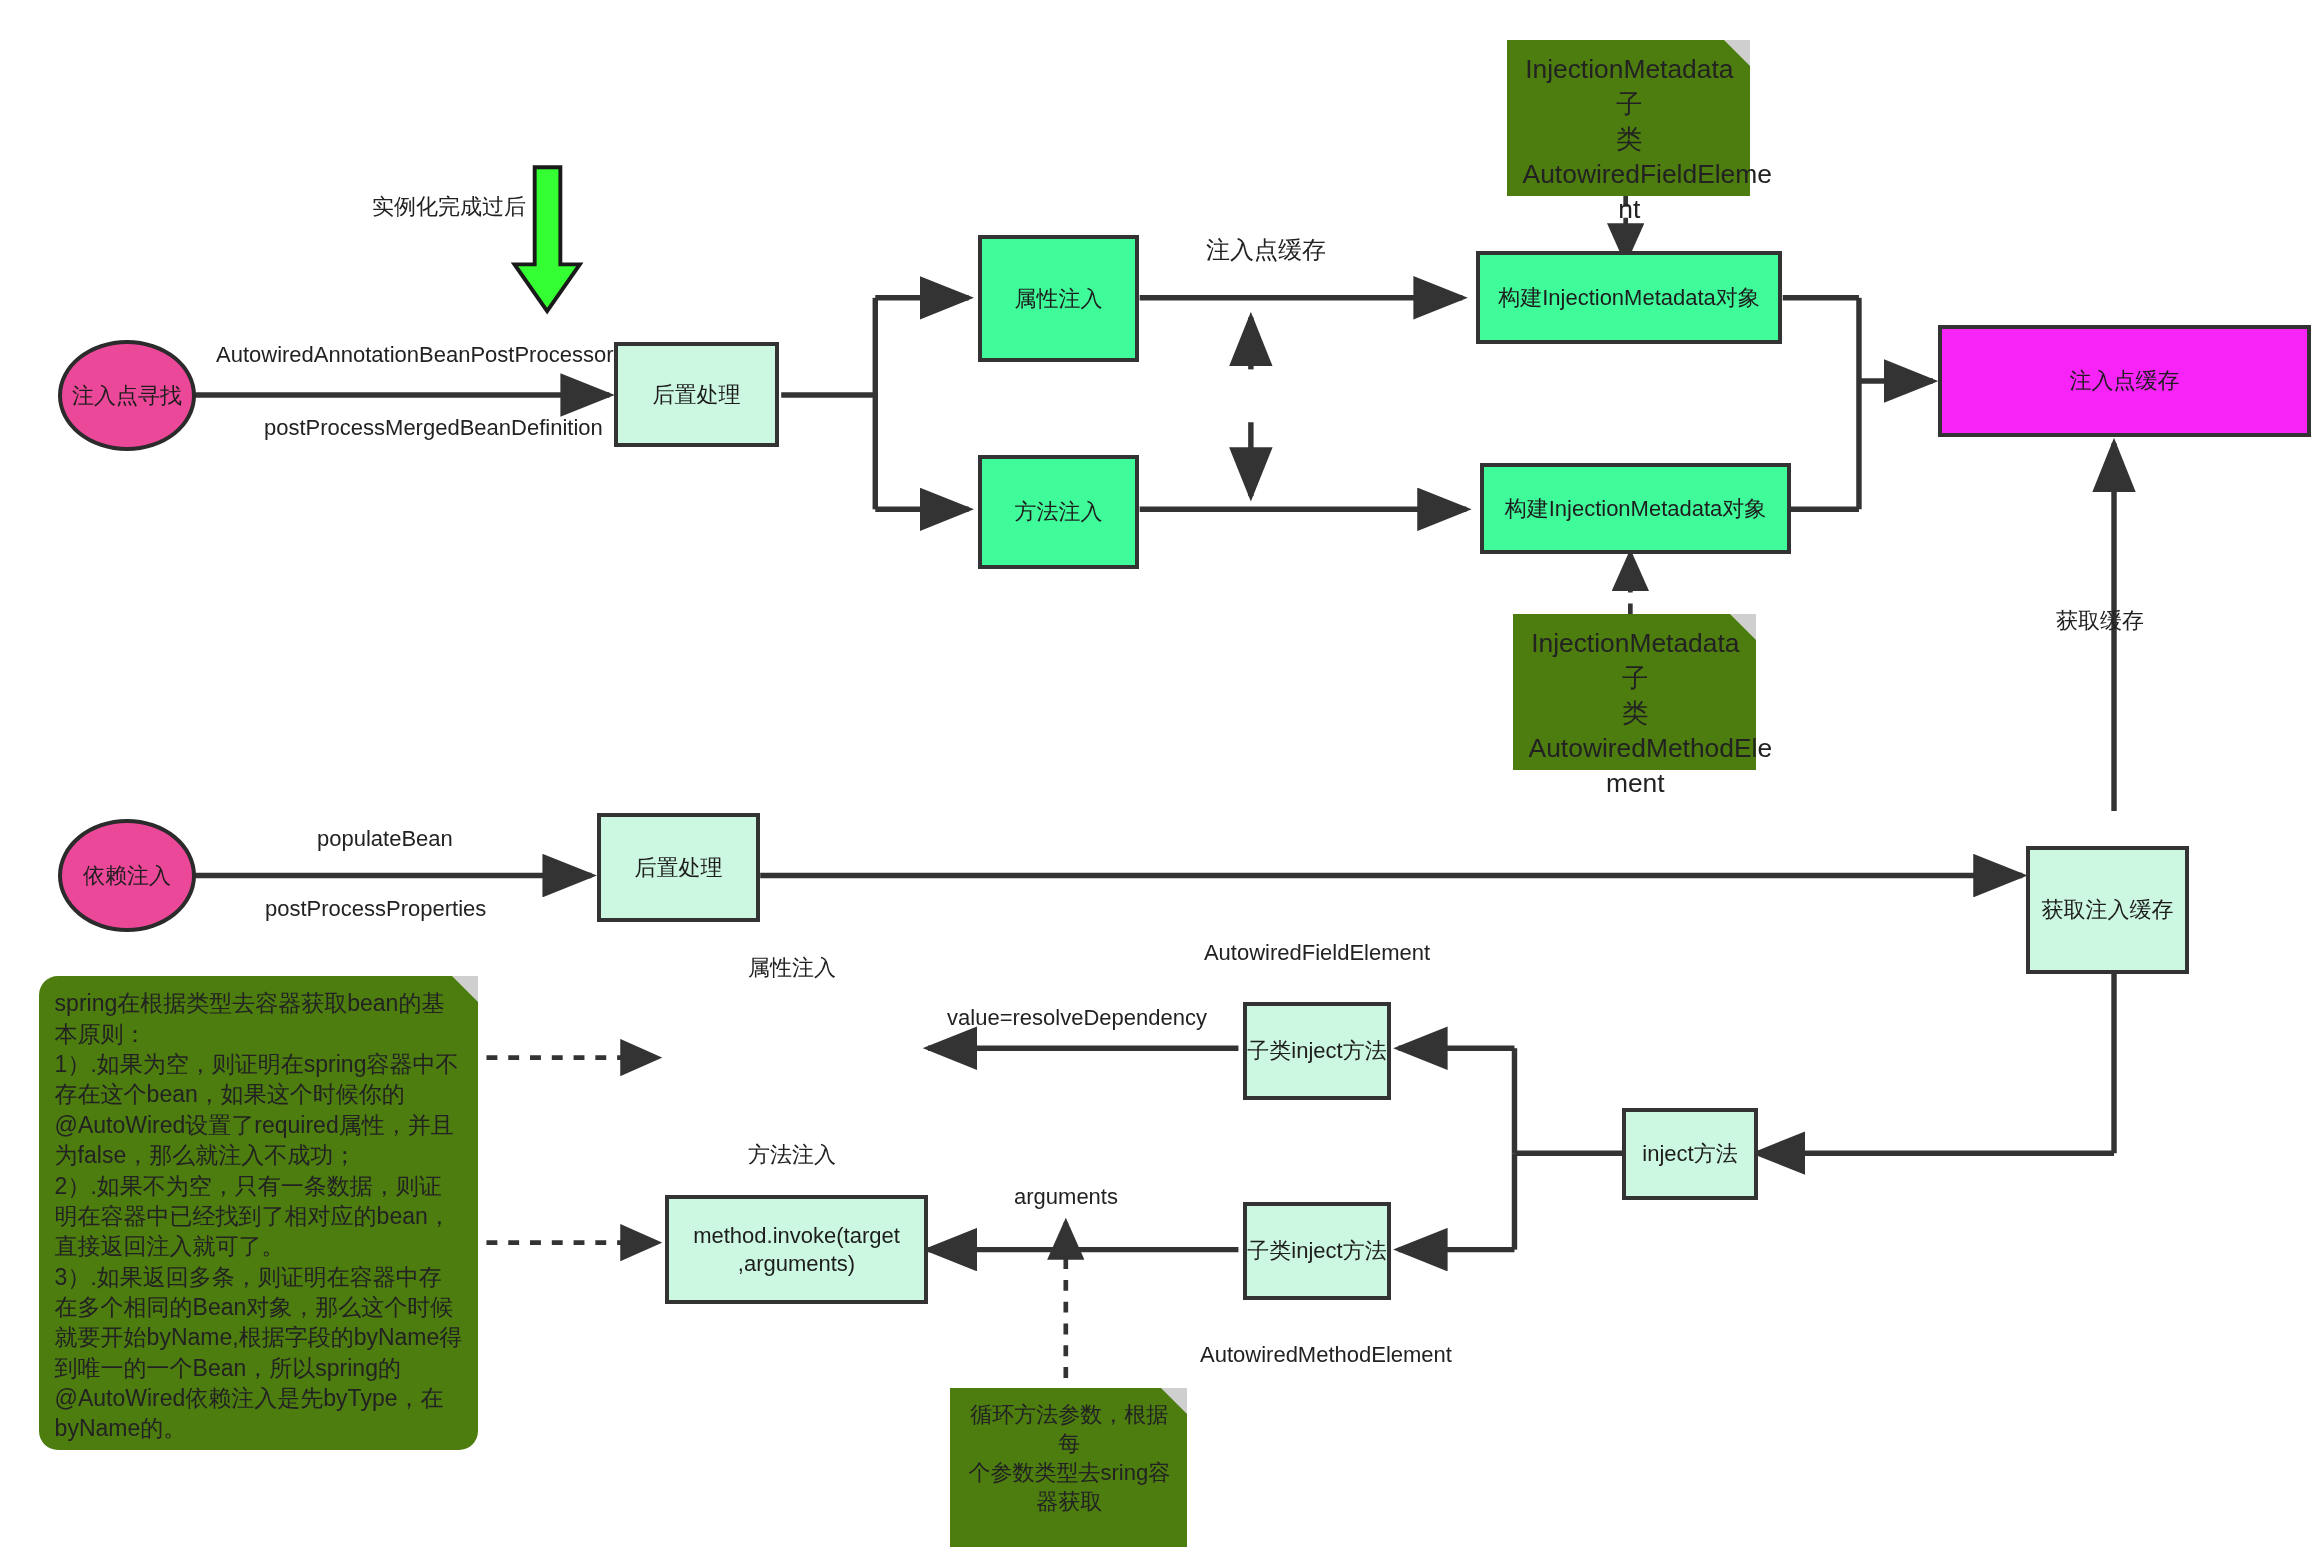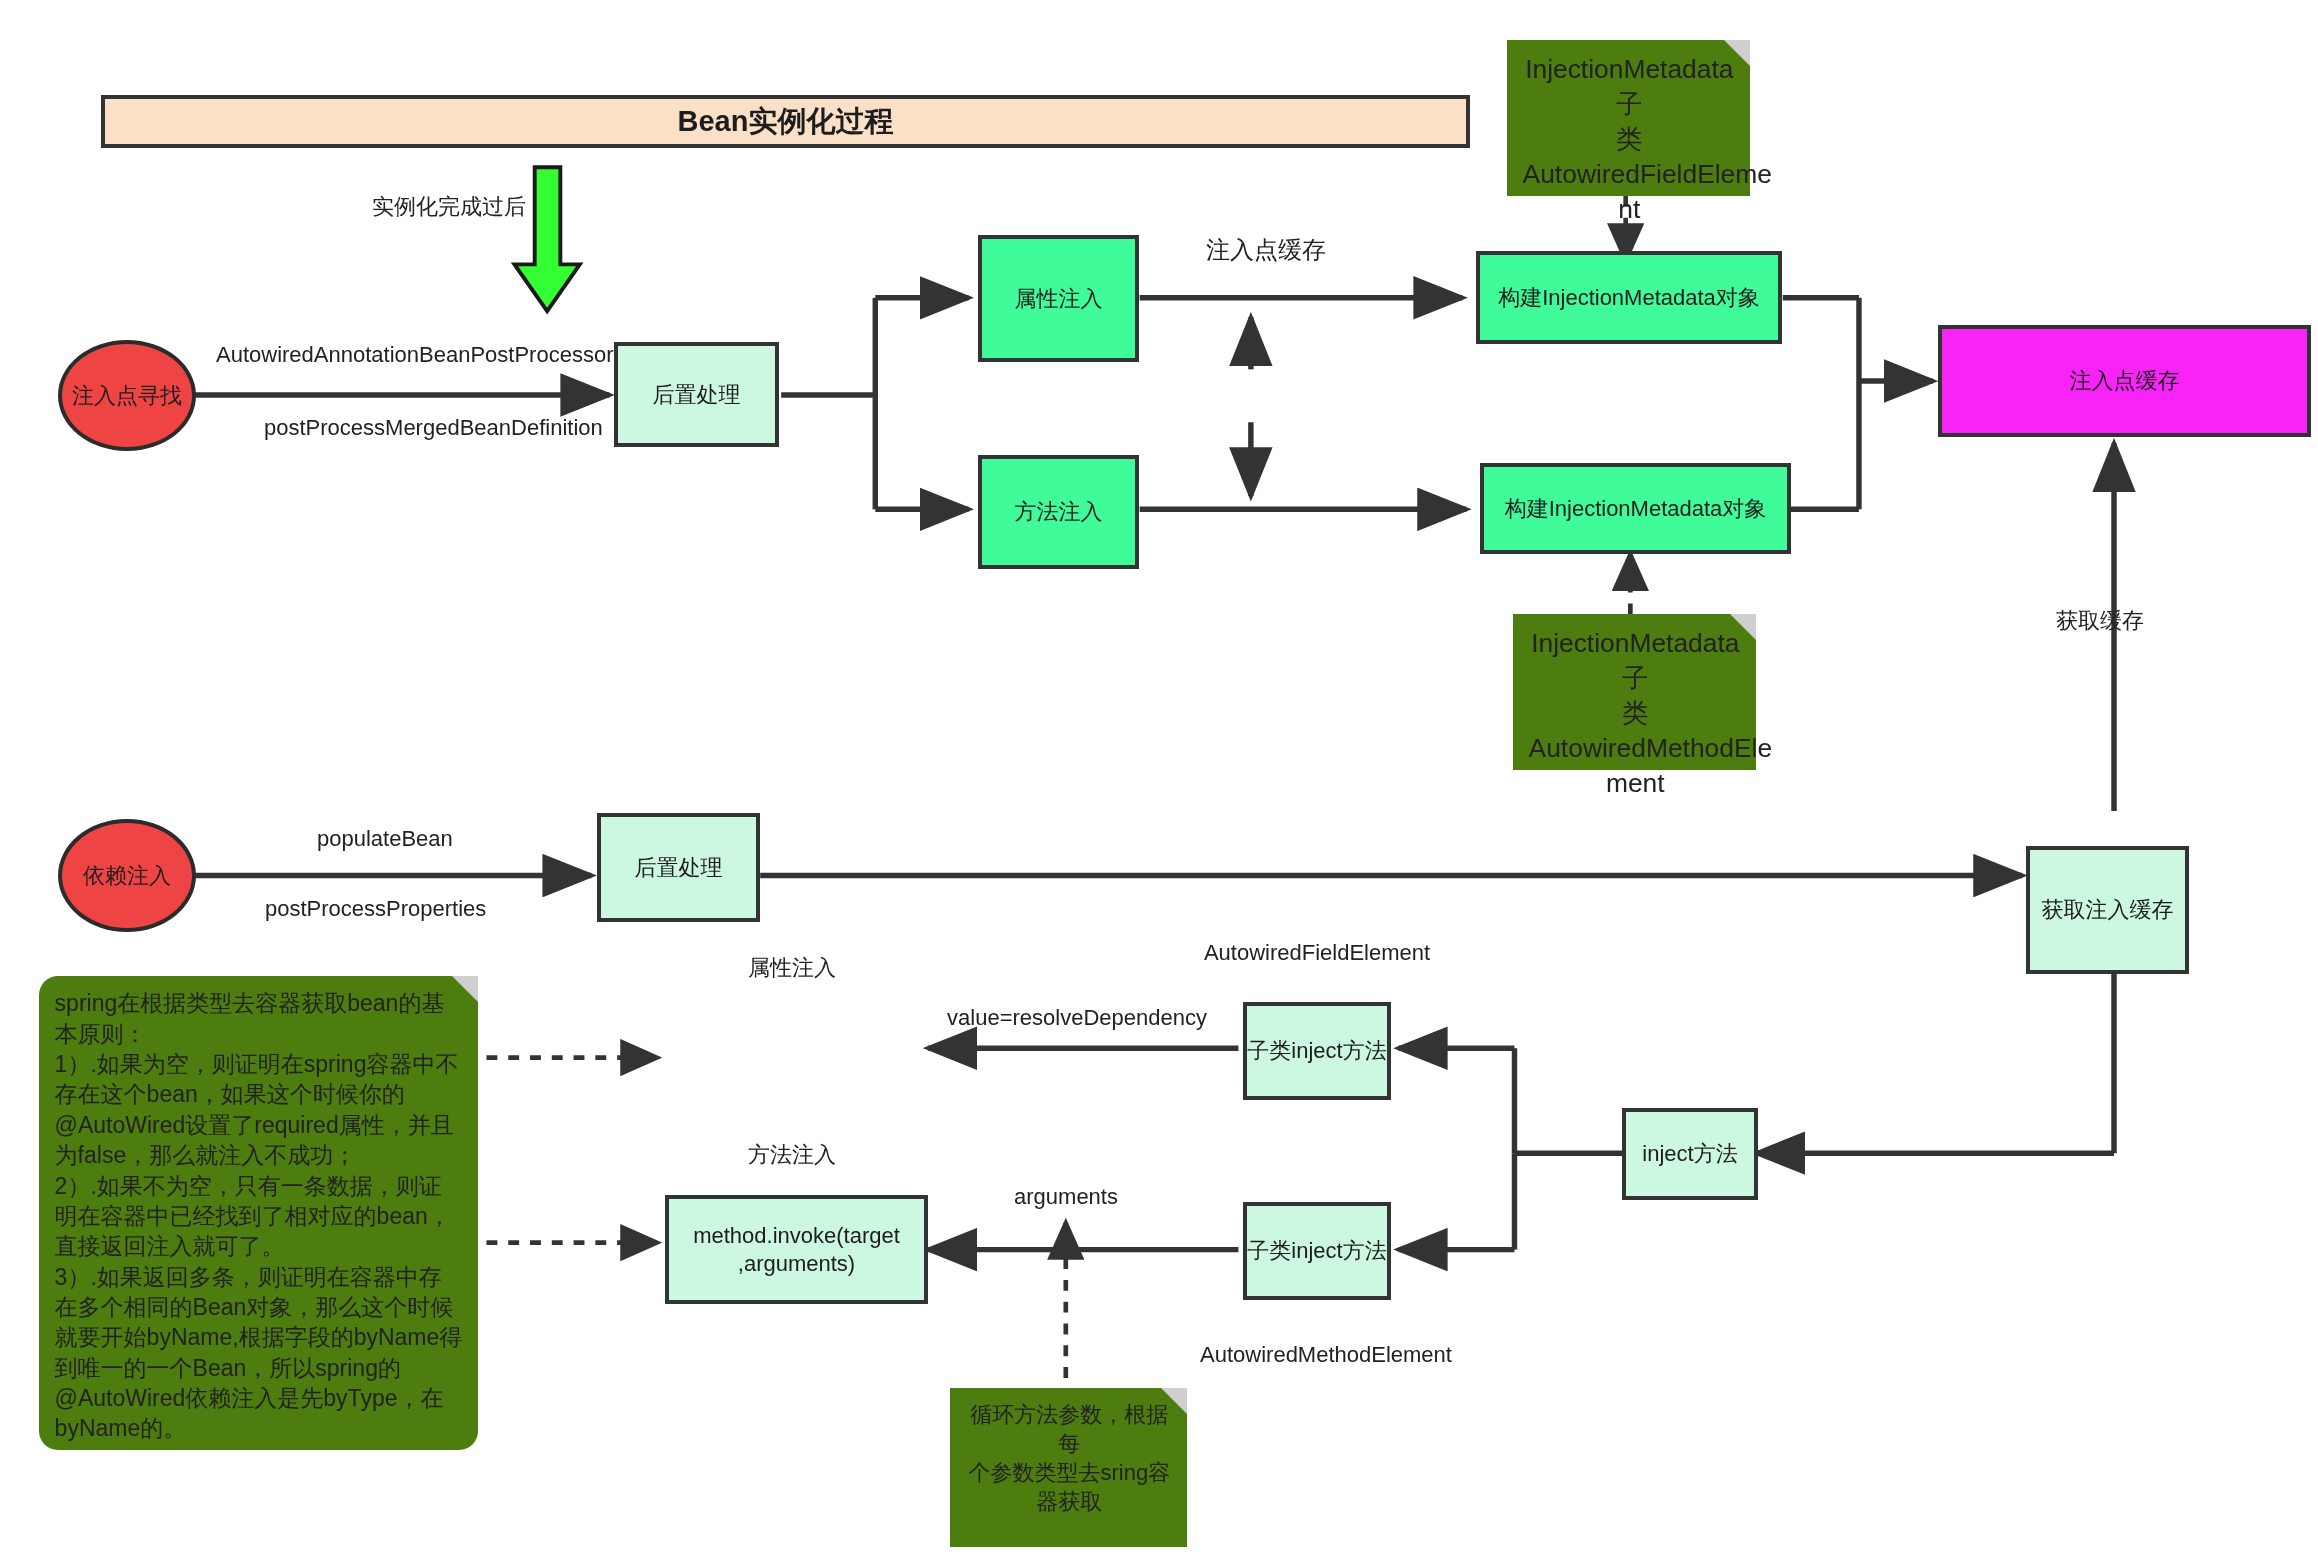--- a/index.html
+++ b/index.html
@@ -9,21 +9,21 @@
 
   .node{position:absolute;box-sizing:border-box;display:flex;align-items:center;justify-content:center;
         text-align:center;border:4.7px solid #333333;color:#1d1d1d;line-height:1.25;}
   .mint{background:#ccf7e0;}
   .vivid{background:#3ffb9a;}
   .magenta{background:#f723f7;}
   .banner{background:#fbe0c8;font-weight:bold;}
   .plain{background:#ffffff;border-width:3.9px;}
 
   .ellipse{position:absolute;box-sizing:border-box;display:flex;align-items:center;justify-content:center;
-           text-align:center;border:4.7px solid #2b2b2b;border-radius:50%;background:#ef4444;color:#1d1d1d;}
+           text-align:center;border:4.7px solid #2b2b2b;border-radius:50%;background:#ec4899;color:#1d1d1d;}
 
   .note{position:absolute;box-sizing:border-box;background:#4d7c0f;color:#222;
         padding:12.4px 14px 12.4px 15.6px;line-height:1.32;}
   .note.center{text-align:center;display:flex;align-items:flex-start;justify-content:center;}
   .note .fold{position:absolute;right:0;top:0;width:0;height:0;
         border-left:26.4px solid transparent;border-top:26.4px solid #cfcfcf;}
   .note .inner{width:100%;}
 
   .lbl{position:absolute;color:#222;white-space:pre;line-height:1.2;}
   .lbl.c{transform:translateX(-50%);text-align:center;}
@@ -102,23 +102,20 @@
       <line x1="2096" y1="790" x2="2096" y2="712" marker-end="url(#ahd)"></line>
 
       <line x1="625" y1="1360" x2="845" y2="1360" marker-end="url(#ahd)"></line>
 
       <line x1="625" y1="1598" x2="845" y2="1598" marker-end="url(#ahd)"></line>
 
       <line x1="1370" y1="1772" x2="1370" y2="1572" marker-end="url(#ahd)"></line>
     </g>
   </svg>
 
-  <div class="node banner f37" style="left:101px;top:95px;width:1369px;height:53px;">
-    <span>Bean实例化过程</span>
-  </div>
 
   <div class="lbl f33" style="left:372px;top:194px;">实例化完成过后</div>
 
   <div class="ellipse f33" style="left:58px;top:340px;width:138px;height:111px;">
     <span>注入点寻找</span>
   </div>
 
   <div class="lbl f33" style="left:216px;top:342px;">AutowiredAnnotationBeanPostProcessor</div>
   <div class="lbl f33" style="left:264px;top:415px;">postProcessMergedBeanDefinition</div>
 

